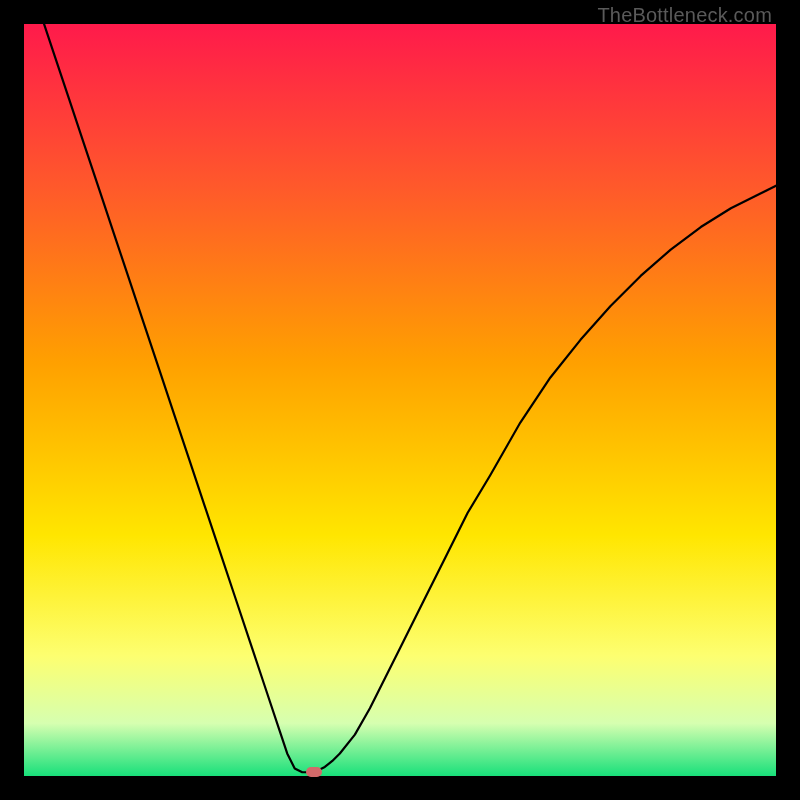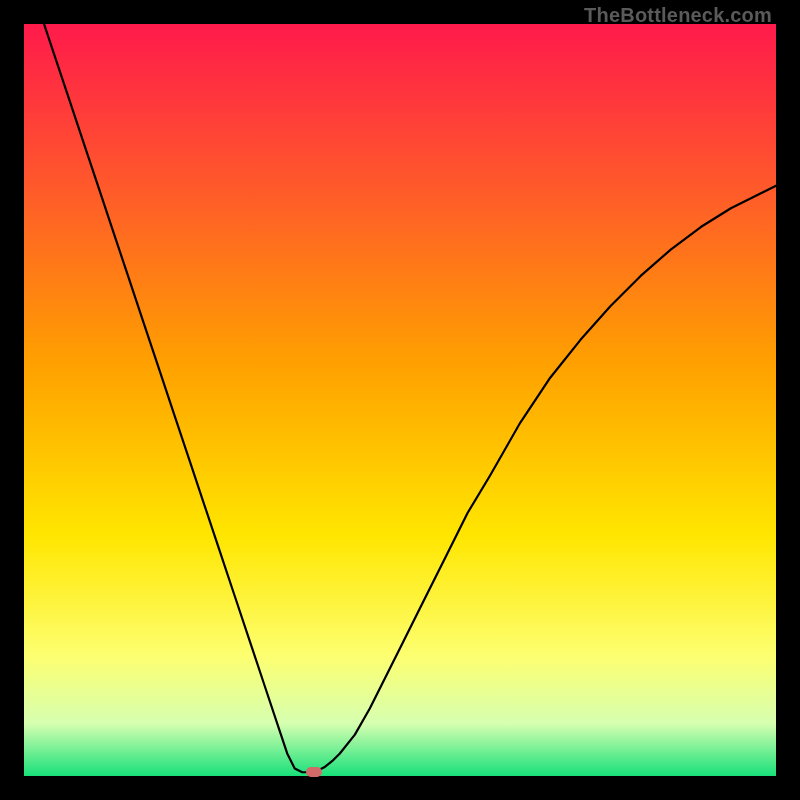--- a/index.html
+++ b/index.html
@@ -25,21 +25,21 @@
     top: 0;
     width: 752px;
     height: 752px;
   }
   .watermark {
     position: absolute;
     top: 4px;
     right: 28px;
     color: #5a5a5a;
     font-size: 20px;
-    font-weight: 700;
+    font-weight: 400;
     letter-spacing: 0.2px;
     user-select: none;
   }
   .marker {
     position: absolute;
     width: 16px;
     height: 10px;
     border-radius: 5px;
     transform: translate(-50%, -50%);
   }

